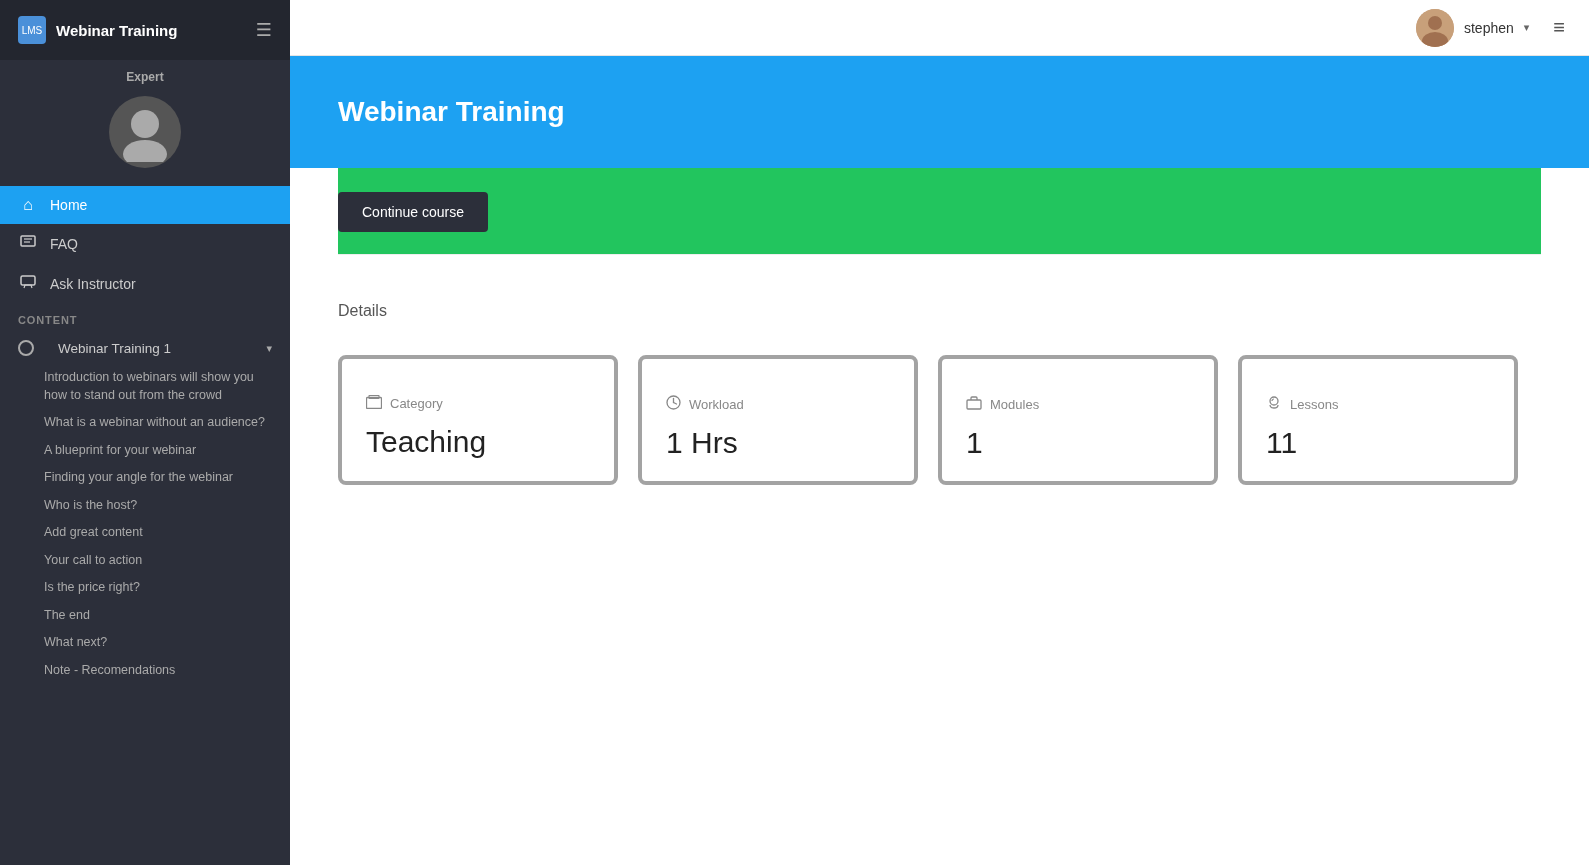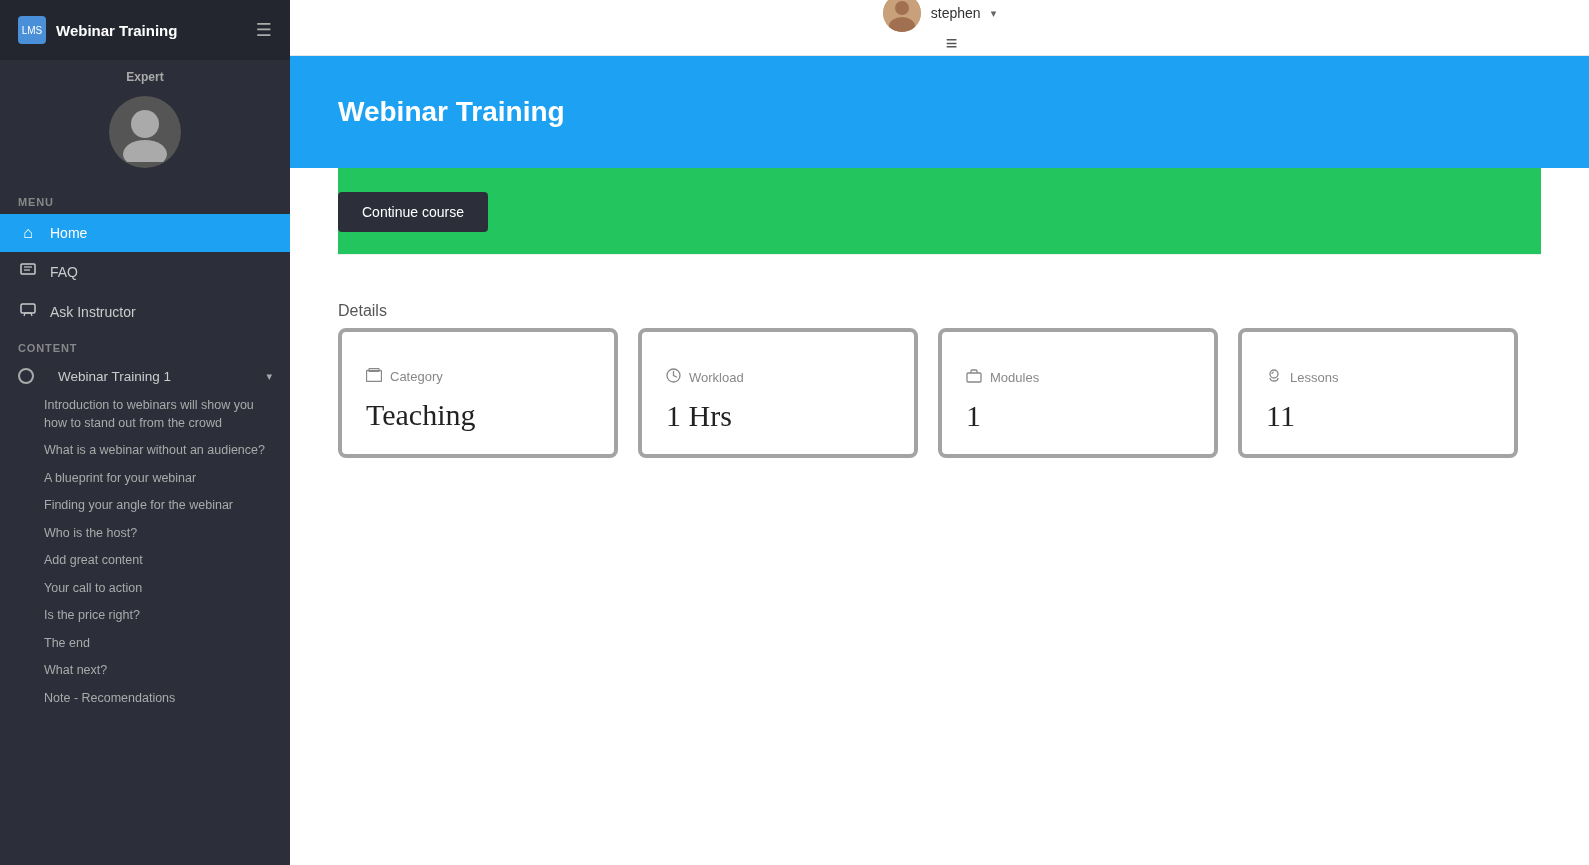--- a/index.html
+++ b/index.html
@@ -137,21 +137,20 @@
     
     .topbar {
       display: flex;
       align-items: center;
       justify-content: flex-end;
       background: #fff;
       padding: 0 24px;
       height: 56px;
       border-bottom: 1px solid #e5e5e5;
       flex-shrink: 0;
-      flex-direction: column;
     }
     .topbar-user {
       display: flex;
       align-items: center;
       gap: 10px;
       cursor: pointer;
     }
     .topbar-avatar {
       width: 38px;
       height: 38px;
@@ -207,21 +206,21 @@
       cursor: pointer;
       font-weight: 500;
     }
 
     .details-section {
       padding: 32px 0 0;
     }
     .details-label {
       font-size: 16px;
       color: #555;
-      margin-bottom: 8px;
+      margin-bottom: 35px;
     }
     .details-cards {
       display: flex;
       gap: 20px;
       flex-wrap: wrap;
     }
     .detail-card {
       border: 4px solid #a3a3a3;
       border-radius: 8px;
       padding: 36px 24px 20px;
@@ -237,21 +236,20 @@
       font-size: 13px;
       color: #888;
       margin-bottom: 12px;
     }
     .detail-card-icon { font-size: 15px; color: #888; }
     .detail-card-value {
       font-size: 30px;
       font-weight: 400;
       color: #222;
       line-height: 1.2;
-      font-family: Liberation Serif, serif;
     }
   </style>
 </head>
 <body>
 
 <div class="sidebar">
 
   <div class="sidebar-header">
     <div class="sidebar-header-left">
       <div class="sidebar-logo">
@@ -266,21 +264,20 @@
 
   <div class="sidebar-avatar">
     <div class="avatar-circle">
       <svg viewBox="0 0 60 60" xmlns="http://www.w3.org/2000/svg">
         <circle cx="30" cy="22" r="14" fill="#aaa"></circle>
         <ellipse cx="30" cy="52" rx="22" ry="14" fill="#aaa"></ellipse>
       </svg>
     </div>
   </div>
 
-  <div class="sidebar-section-label">MENU</div>
 
   <div class="sidebar-menu-item active">
     <span class="menu-icon">⌂</span>
     <span>Home</span>
   </div>
   <div class="sidebar-menu-item">
     <span class="menu-icon">
       <svg width="16" height="16" viewBox="0 0 16 16" fill="none" xmlns="http://www.w3.org/2000/svg">
         <rect x="1" y="2" width="14" height="10" rx="1" stroke="#ccc" stroke-width="1.5" fill="none"></rect>
         <line x1="4" y1="5" x2="12" y2="5" stroke="#ccc" stroke-width="1.2"></line>

